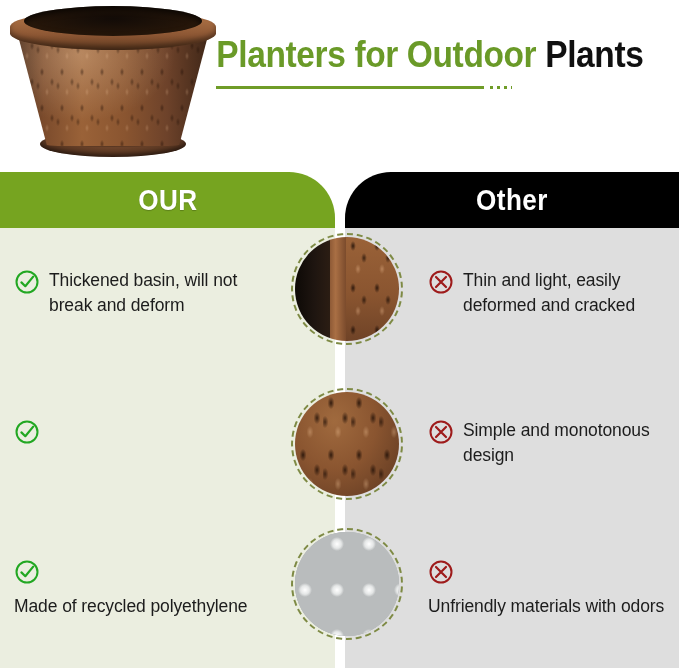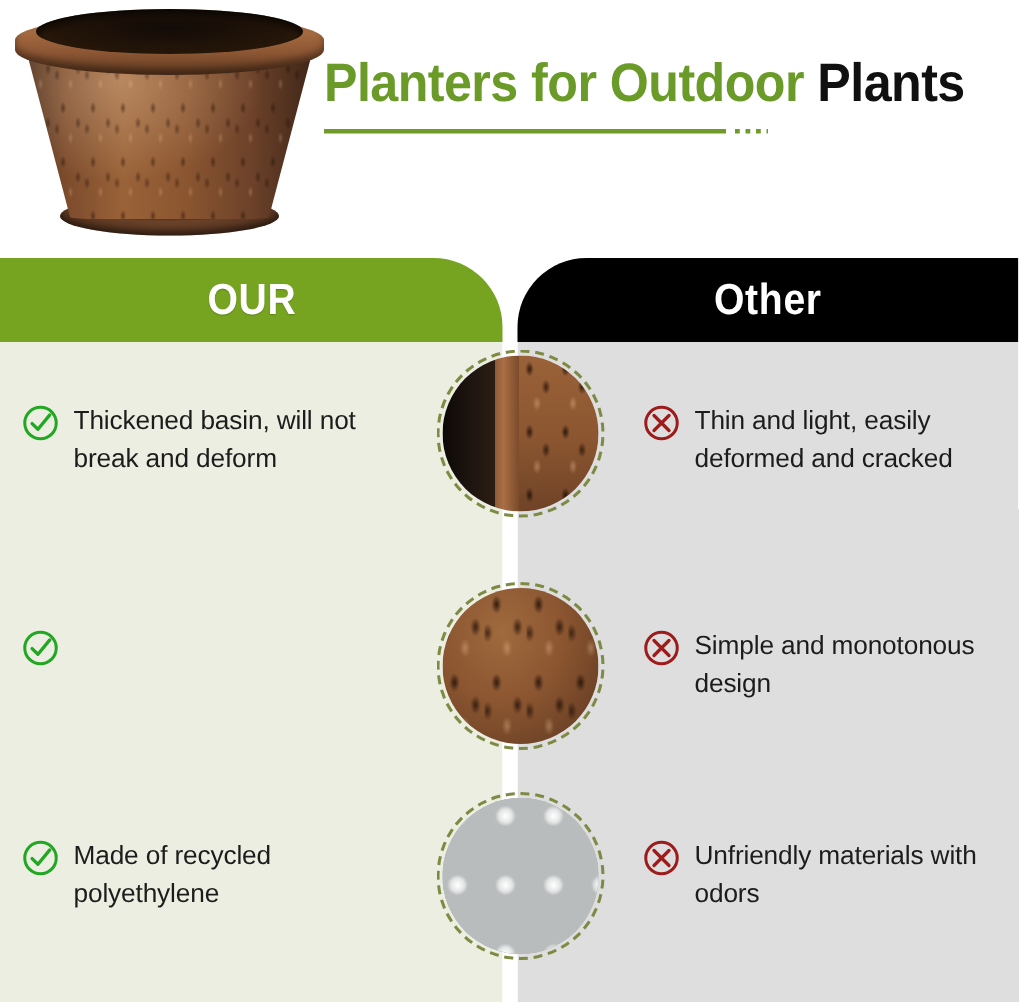--- a/index.html
+++ b/index.html
@@ -17,20 +17,21 @@
     background: #ffffff;
     overflow: hidden;
   }
 
   
   .hero {
     position: absolute;
     left: 0; top: 0;
     width: 679px;
     height: 170px;
+    text-align: center;
   }
   .hero-product {
     position: absolute;
     left: 4px;
     top: 2px;
     width: 218px;
     height: 160px;
   }
 
   
@@ -177,21 +178,21 @@
     position: absolute;
     display: flex;
     align-items: flex-start;
     gap: 9px;
   }
   .feature-our   { left: 14px;  width: 252px; }
   .feature-other { left: 428px; width: 250px; }
 
   .row-1 { top: 40px; }
   .row-2 { top: 190px; }
-  .row-3 { top: 330px; }
+  .row-3 { top: 330px; flex-direction: column; }
 
   .mark {
     flex: 0 0 auto;
     width: 26px;
     height: 26px;
     margin-top: 1px;
   }
   .feature-text {
     font-size: 17.5px;
     line-height: 1.42;

